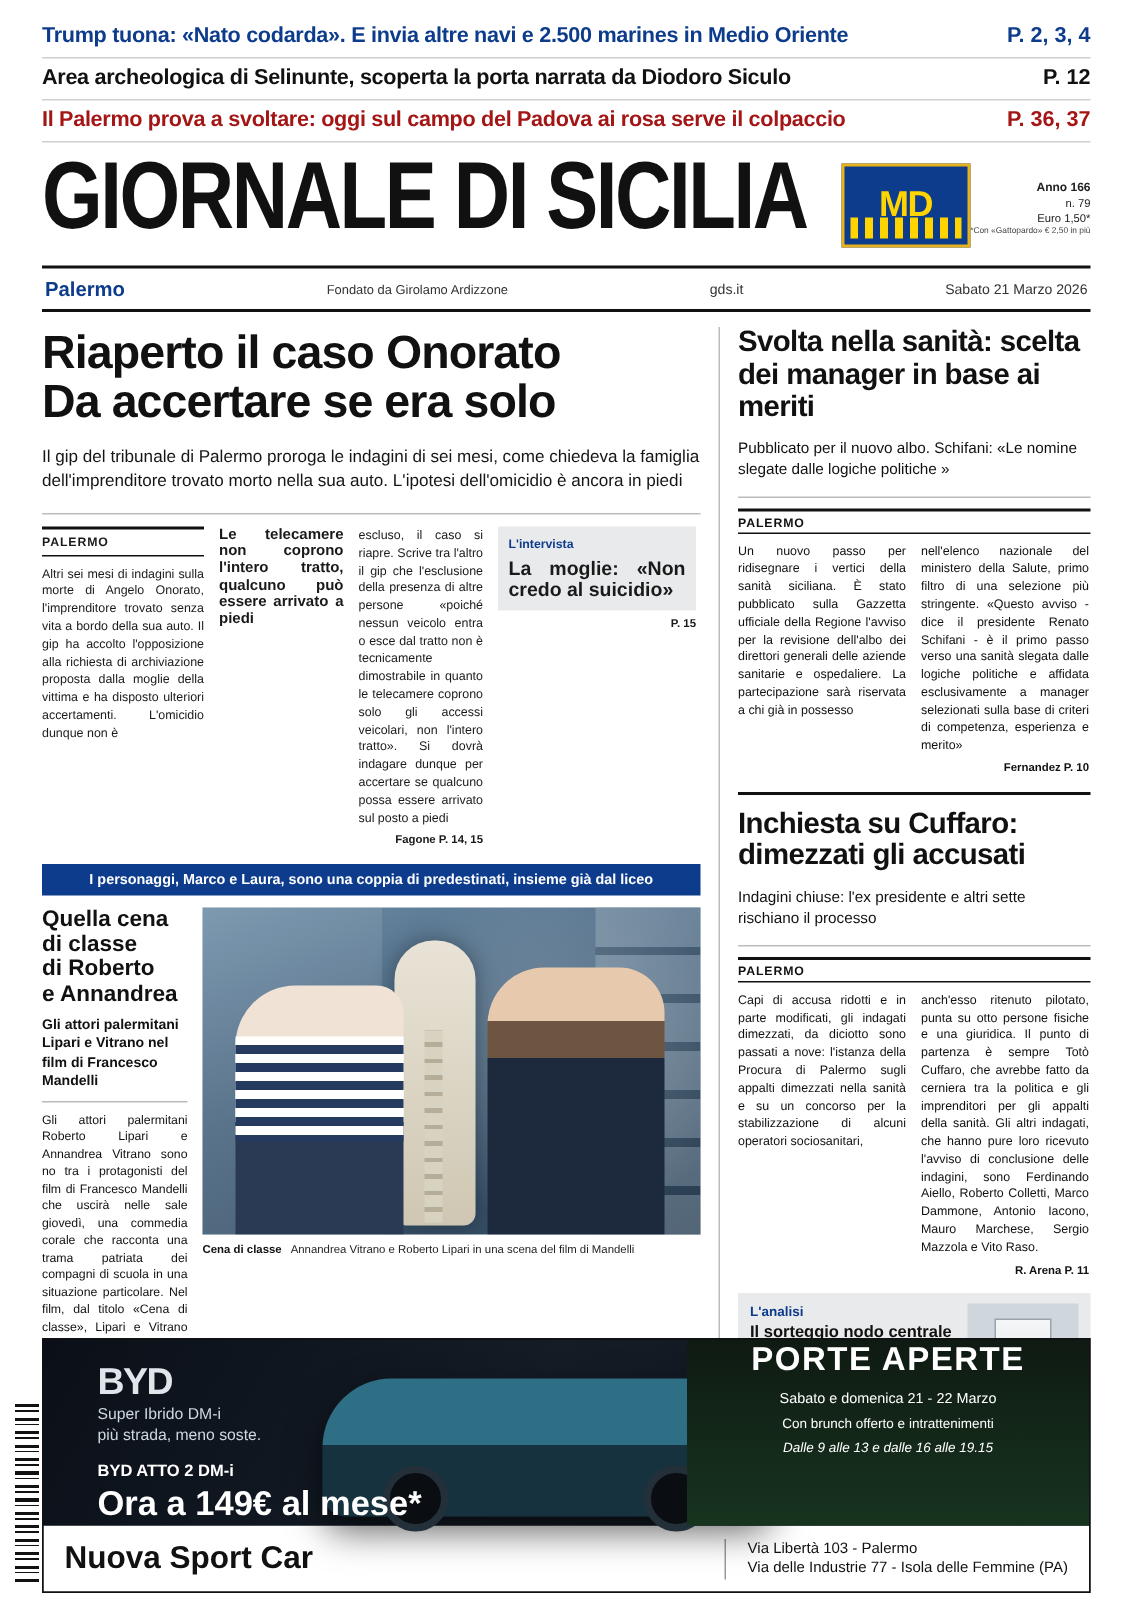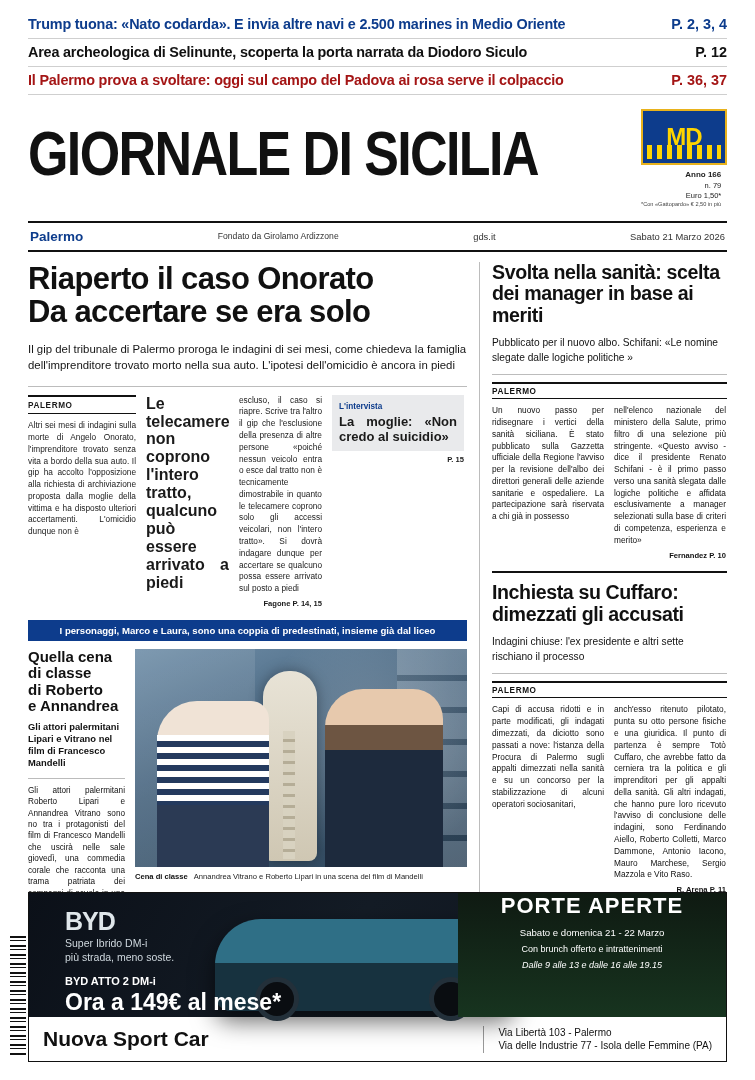--- a/index.html
+++ b/index.html
@@ -34,21 +34,21 @@
   .logo-title {
     font-family: "Liberation Sans", sans-serif;
     font-weight: bold;
     font-size: 52px;
     letter-spacing: -1.6px;
     line-height: 1;
     transform: scaleY(1.22);
     transform-origin: left bottom;
     white-space: nowrap;
   }
-  .masthead-right { display: flex; flex-direction: column; align-items: flex-start; }
+  .masthead-right { display: flex; flex-direction: row; align-items: center; }
   .md-box {
     width: 86px; height: 56px; background: #0d3c8c;
     border: 2px solid #e8b21c;
     display: flex; align-items: center; justify-content: center;
     position: relative;
   }
   .md-box .md-text {
     color: #ffd400; font-weight: bold; font-size: 24px; letter-spacing: -1px;
     z-index: 2;
   }
@@ -100,21 +100,21 @@
   }
 
   .three-col { display: flex; gap: 10px; }
   .tc { font-size: 8.3px; line-height: 1.42; text-align: justify; color: #1a1a1a; }
   .tc-1 { width: 108px; }
   .tc-2 { width: 176px; display:flex; gap:10px; }
   .tc-2 .sub { width: 83px; }
   .tc-2 .subwide { width: 83px; }
   .tc-3 { width: 132px; }
   .mini-title {
-    font-size: 16px; font-weight: bold; line-height: 1.12; margin-bottom: 4px;
+    font-size: 10px; font-weight: bold; line-height: 1.12; margin-bottom: 4px;
   }
   .box-grey {
     background: #e9eaec; padding: 6px 7px 7px 7px;
   }
   .box-grey .ov-title { font-size: 8.2px; font-weight: bold; color:#0d3c8c; margin-bottom:3px; }
   .box-grey .ov-head { font-size: 13px; font-weight: bold; line-height: 1.1; }
   .byline { font-size: 7.6px; font-weight: bold; text-align: right; margin-top: 4px; }
 
   
   .blue-strip {

